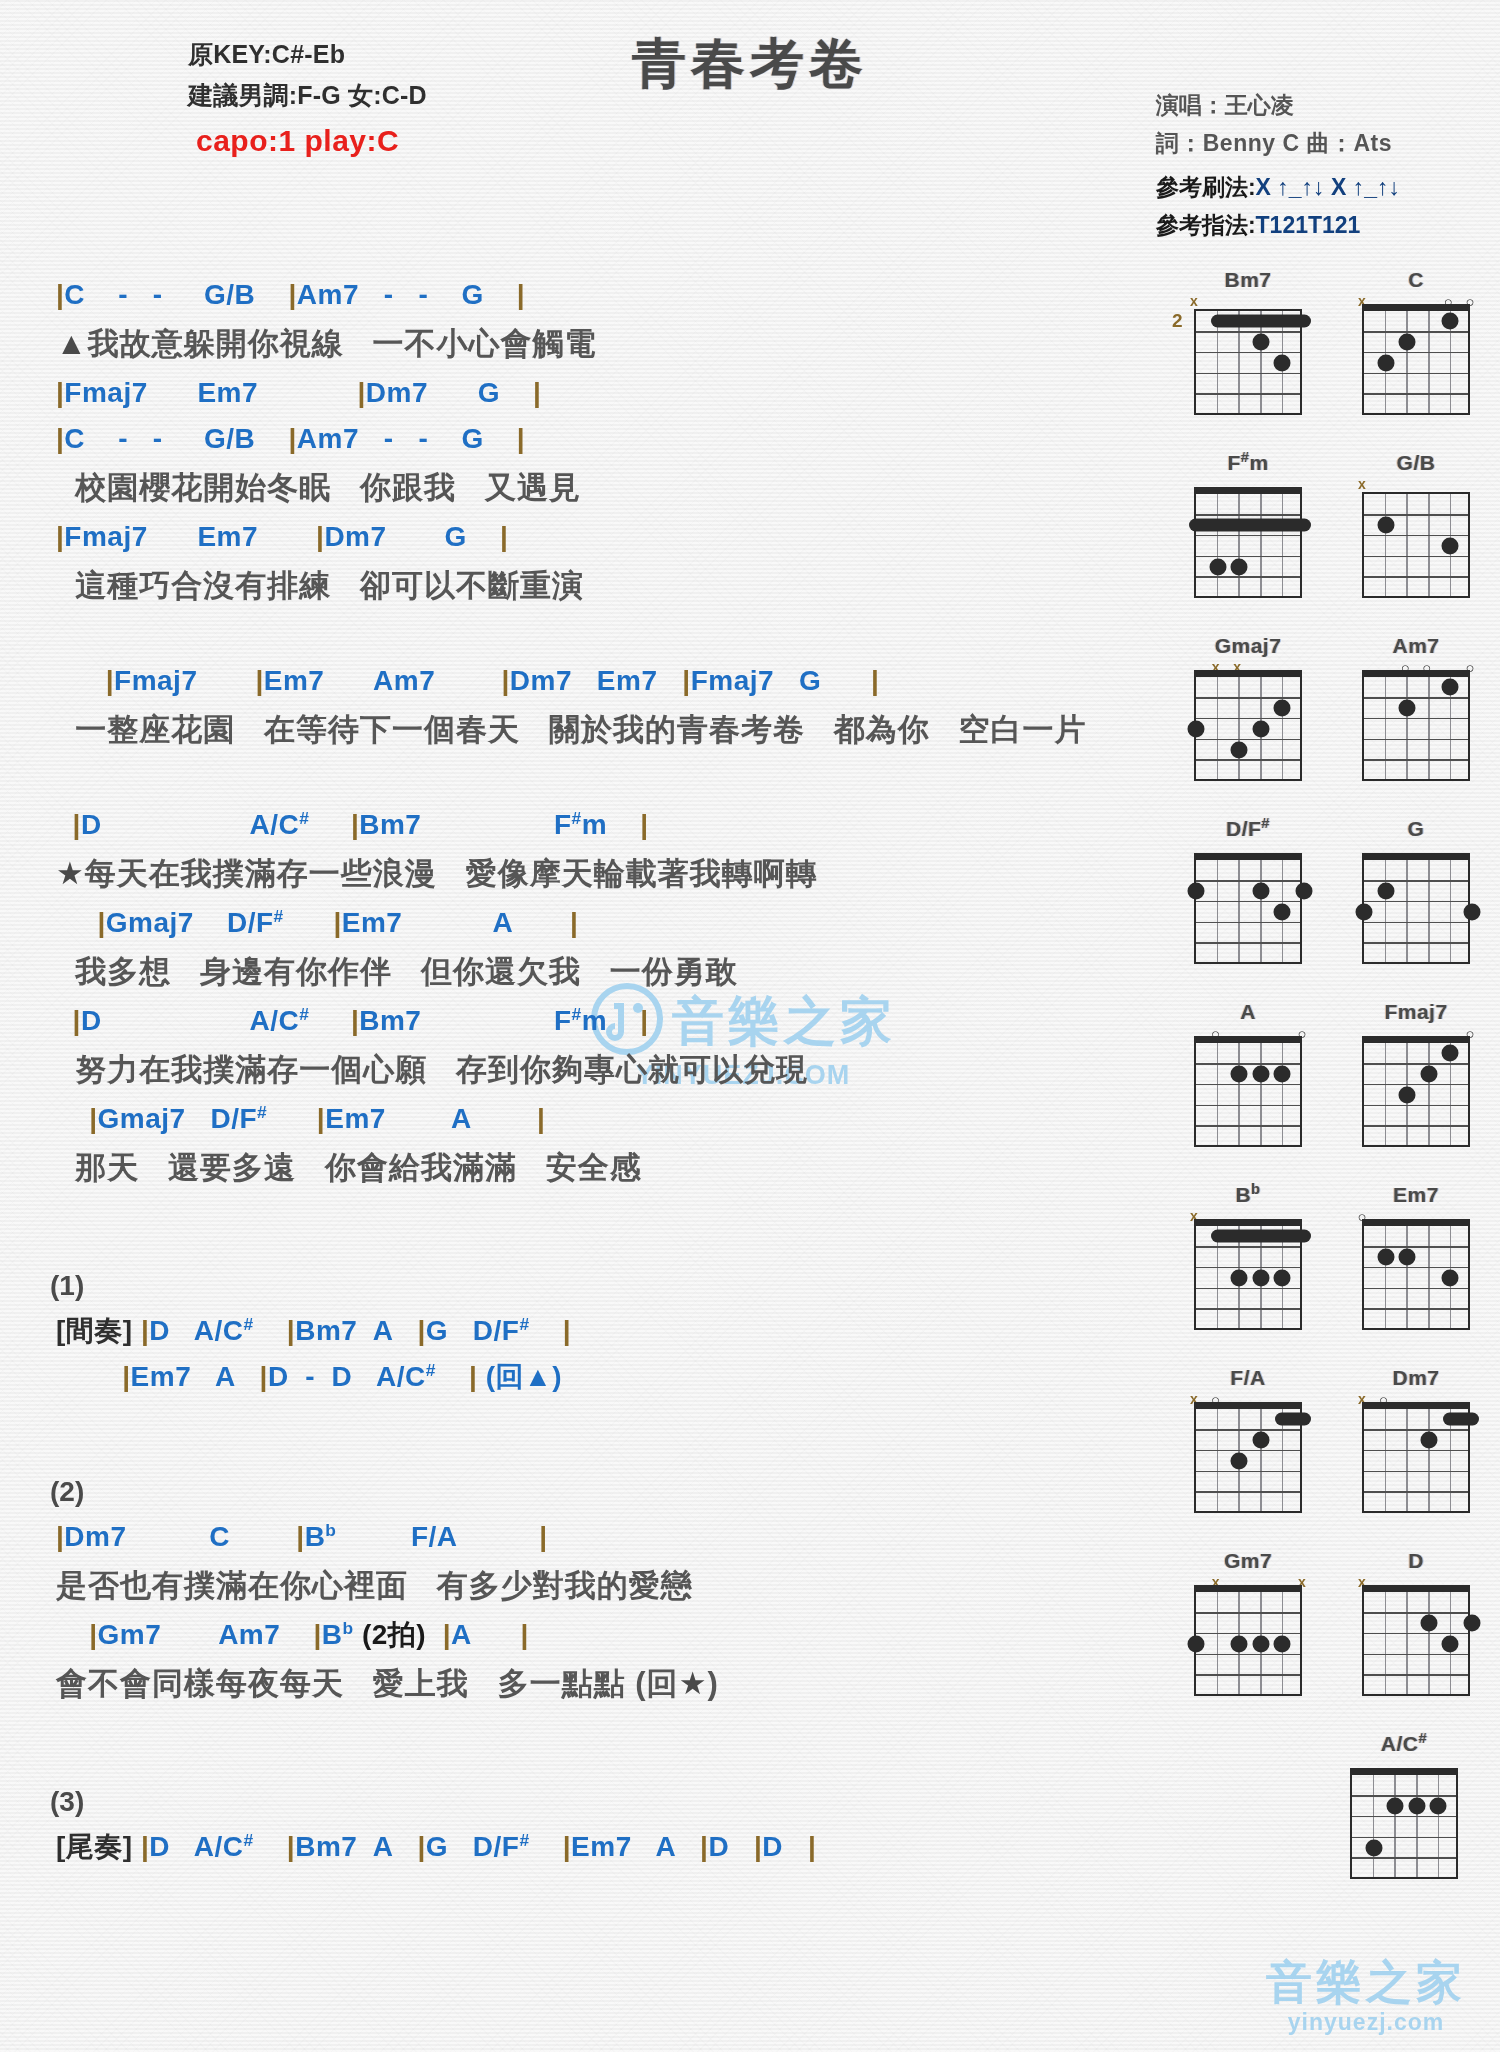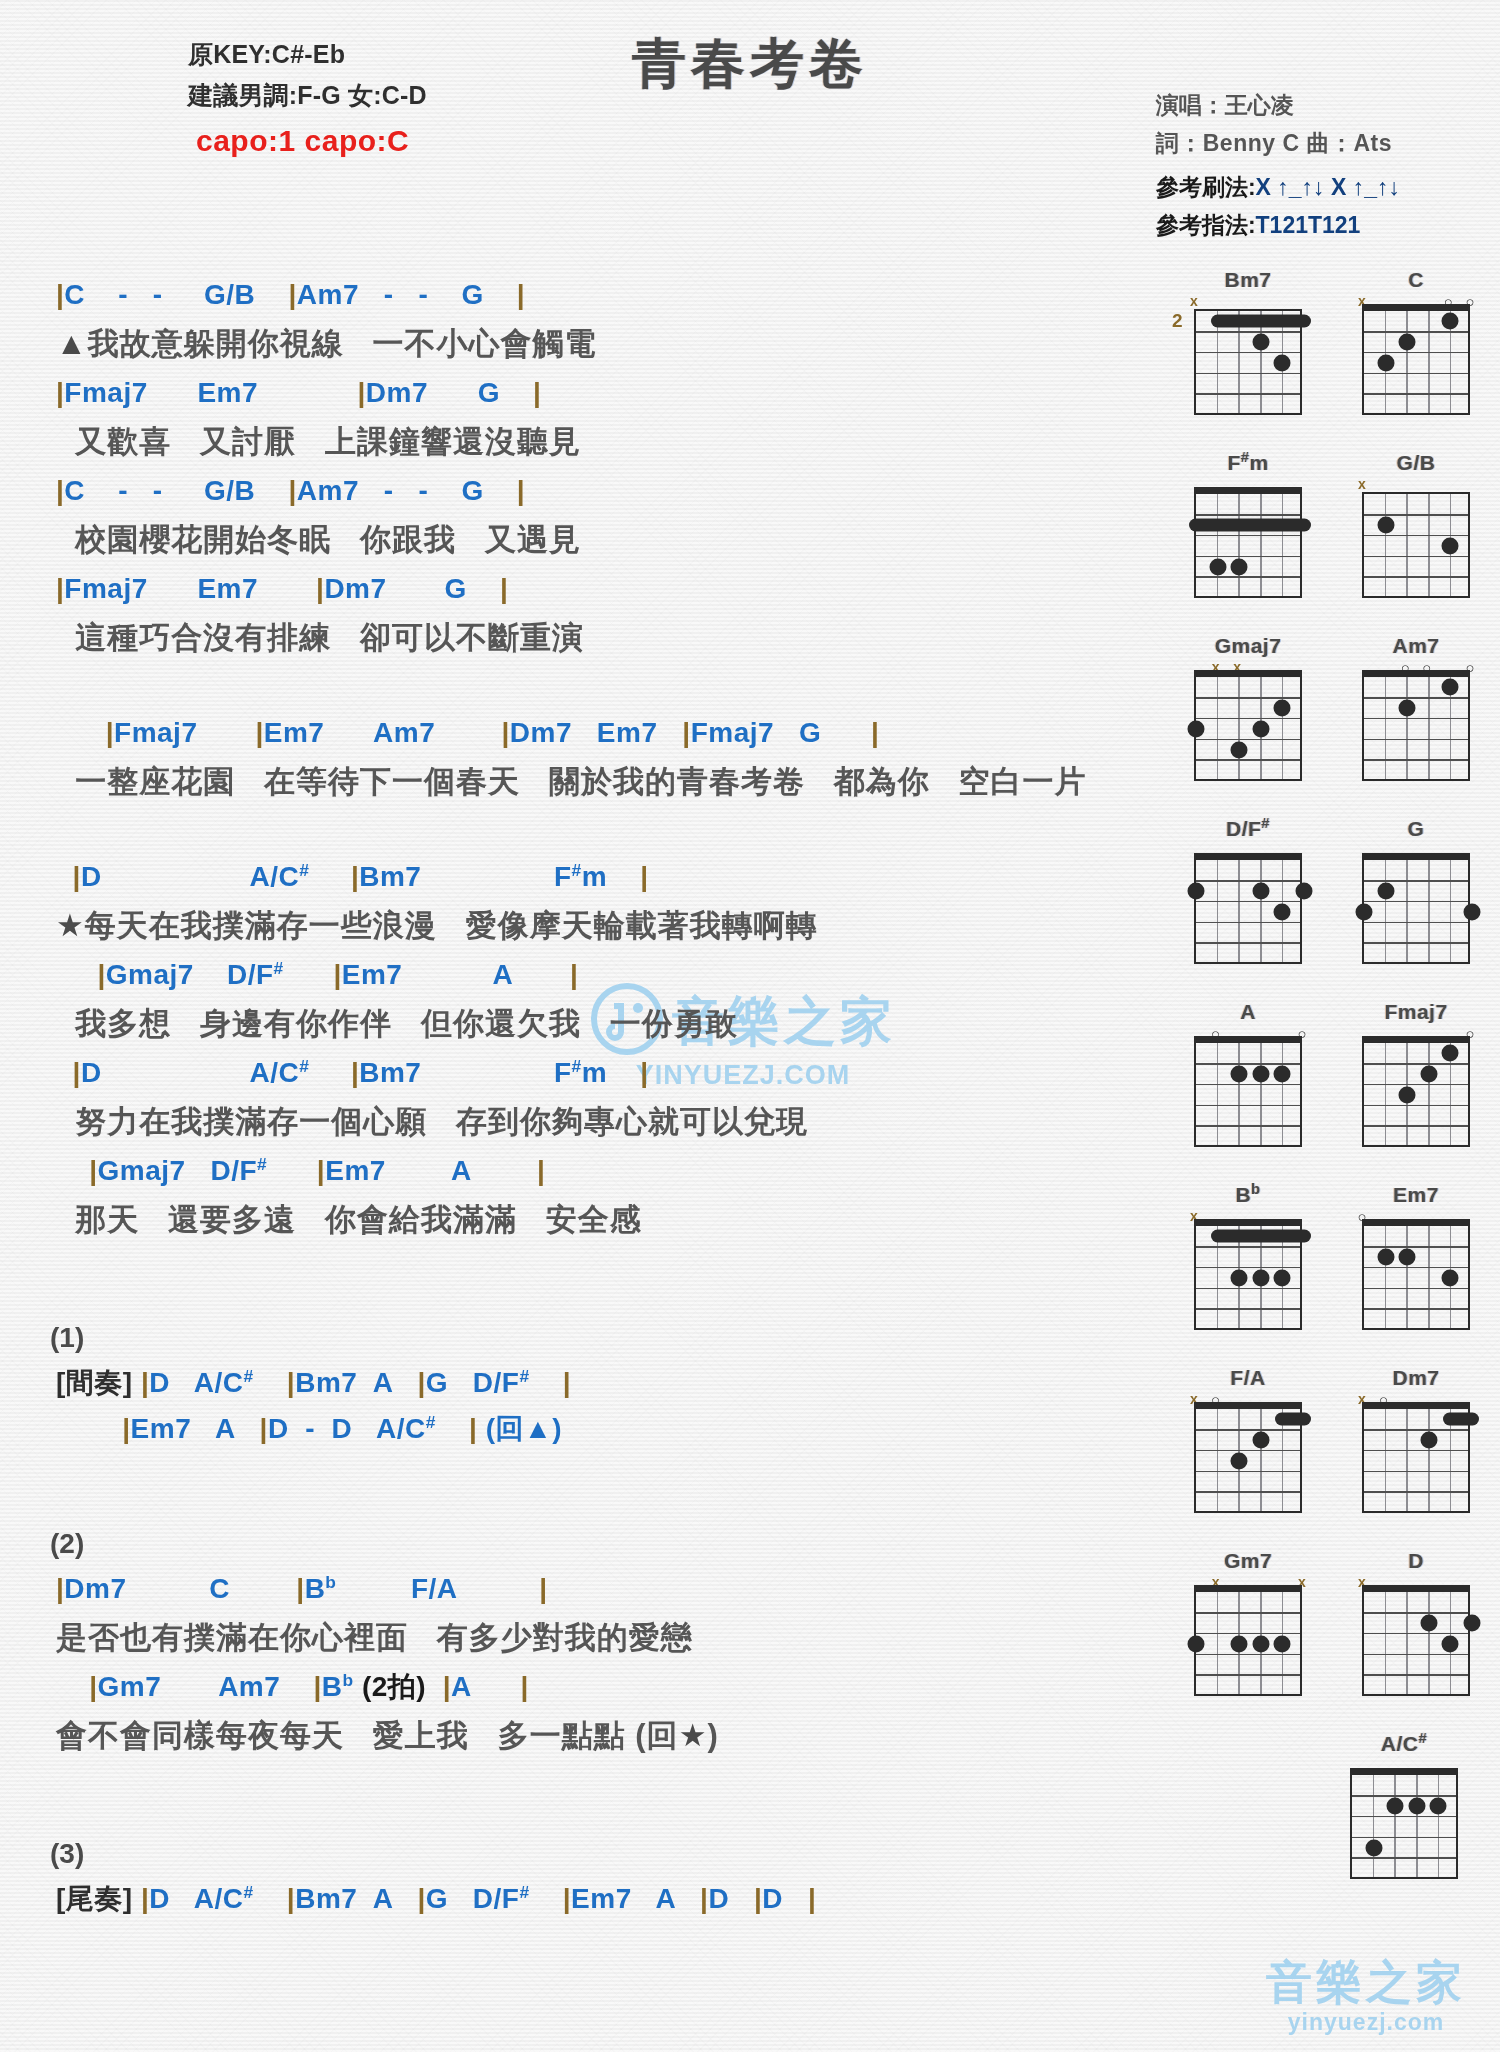--- a/index.html
+++ b/index.html
@@ -190,37 +190,36 @@
   <div class="wm-sub">yinyuezj.com</div>
 </div>
 
 <div class="sheet">
 
   <div class="header">
     <div class="key-info">
       <div>原KEY:C#-Eb</div>
       <div>建議男調:F-G 女:C-D</div>
     </div>
-    <div class="capo">capo:1 capo:C</div>
+    <div class="capo">capo:1 play:C</div>
     <div class="song-title">青春考卷</div>
     <div class="credits">
       <div>演唱：王心凌</div>
       <div class="line2">詞：Benny C   曲：Ats</div>
     </div>
     <div class="patterns">
       <div><span>參考刷法:</span><span class="val">X ↑_↑↓ X ↑_↑↓</span></div>
       <div><span>參考指法:</span><span class="val">T121T121</span></div>
     </div>
   </div>
 
   <div class="content" id="song-body">
       <div class="chordline"><span class="bar">|</span>C    -   -     G/B    <span class="bar">|</span>Am7   -   -    G    <span class="bar">|</span></div>
       <div class="lyricline"><span class="mark">▲</span>我故意躲開你視線   一不小心會觸電</div>
       <div class="chordline"><span class="bar">|</span>Fmaj7      Em7            <span class="bar">|</span>Dm7      G    <span class="bar">|</span></div>
-      <div class="lyricline">  又歡喜   又討厭   上課鐘響還沒聽見</div>
       <div class="chordline"><span class="bar">|</span>C    -   -     G/B    <span class="bar">|</span>Am7   -   -    G    <span class="bar">|</span></div>
       <div class="lyricline">  校園櫻花開始冬眠   你跟我   又遇見</div>
       <div class="chordline"><span class="bar">|</span>Fmaj7      Em7       <span class="bar">|</span>Dm7       G    <span class="bar">|</span></div>
       <div class="lyricline">  這種巧合沒有排練   卻可以不斷重演</div>
       <div class="sec-gap"></div>
       <div class="chordline">      <span class="bar">|</span>Fmaj7       <span class="bar">|</span>Em7      Am7        <span class="bar">|</span>Dm7   Em7   <span class="bar">|</span>Fmaj7   G      <span class="bar">|</span></div>
       <div class="lyricline">  一整座花園   在等待下一個春天   關於我的青春考卷   都為你   空白一片</div>
       <div class="sec-gap"></div>
       <div class="chordline">  <span class="bar">|</span>D                  A/C<sup>#</sup>     <span class="bar">|</span>Bm7                F<sup>#</sup>m    <span class="bar">|</span></div>
       <div class="lyricline"><span class="mark">★</span>每天在我撲滿存一些浪漫   愛像摩天輪載著我轉啊轉</div>

